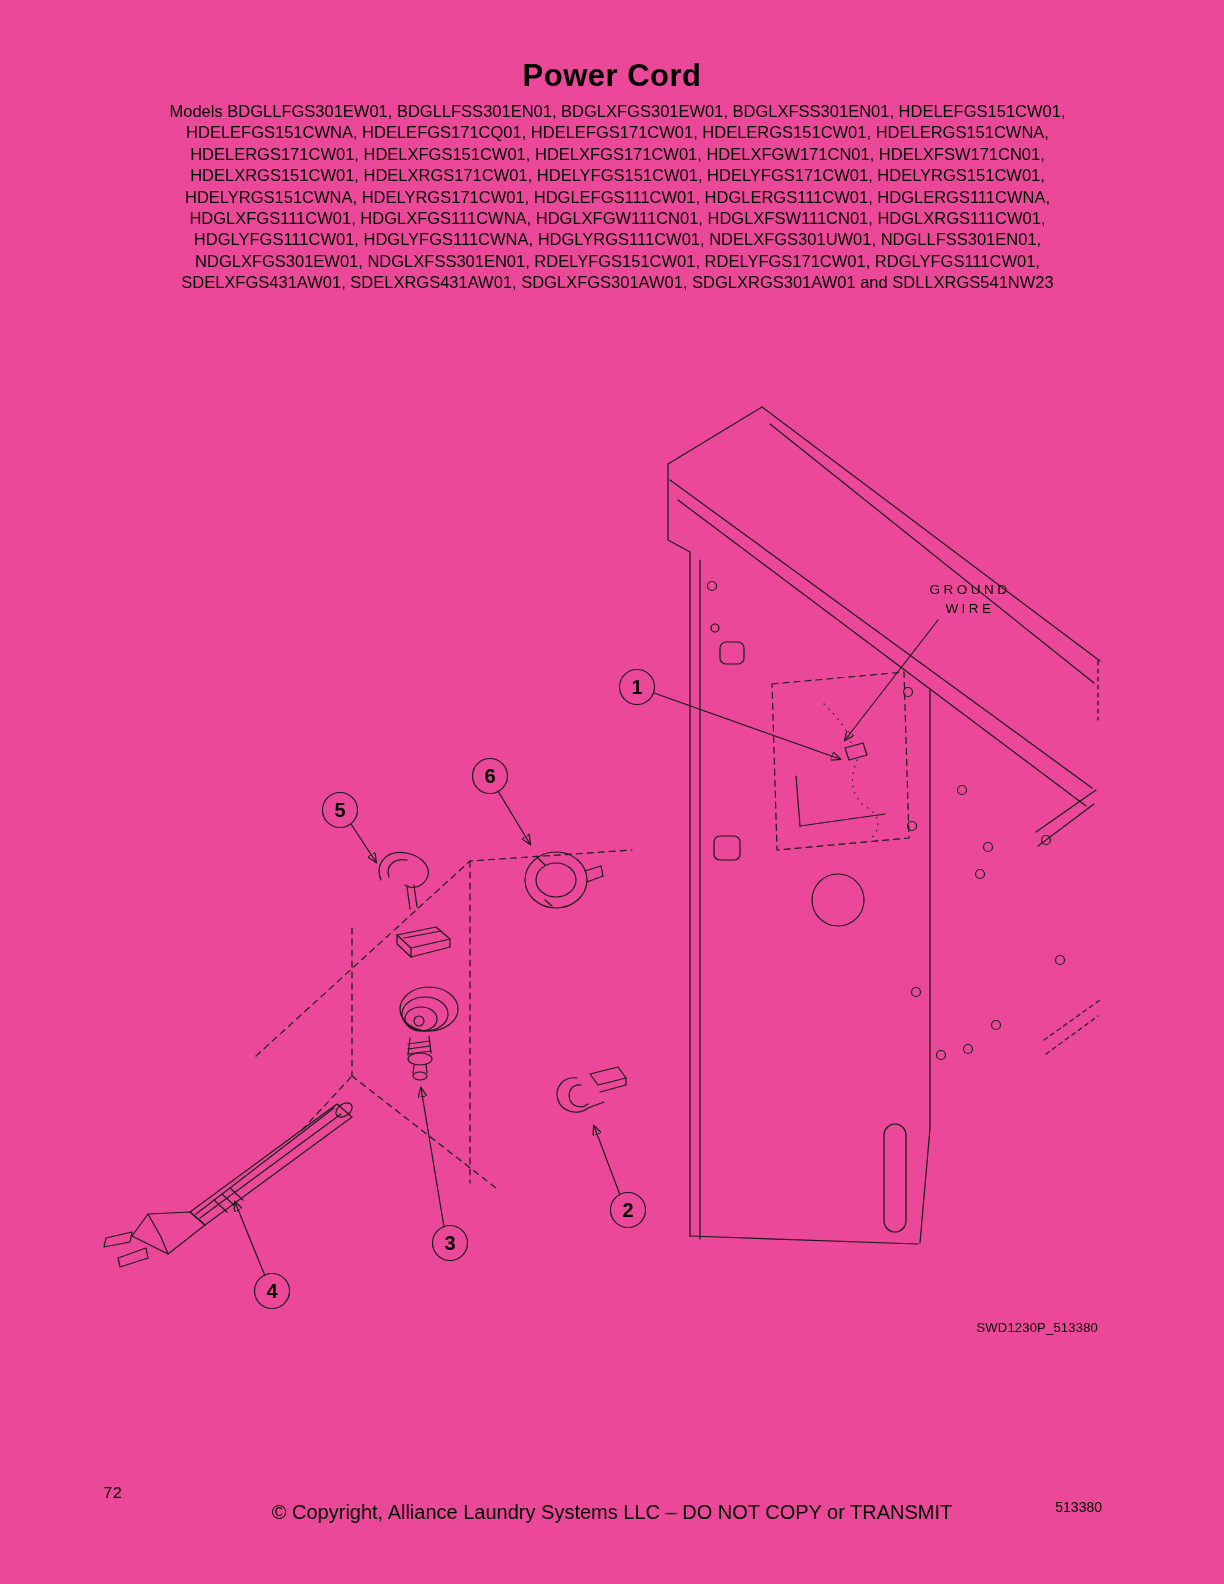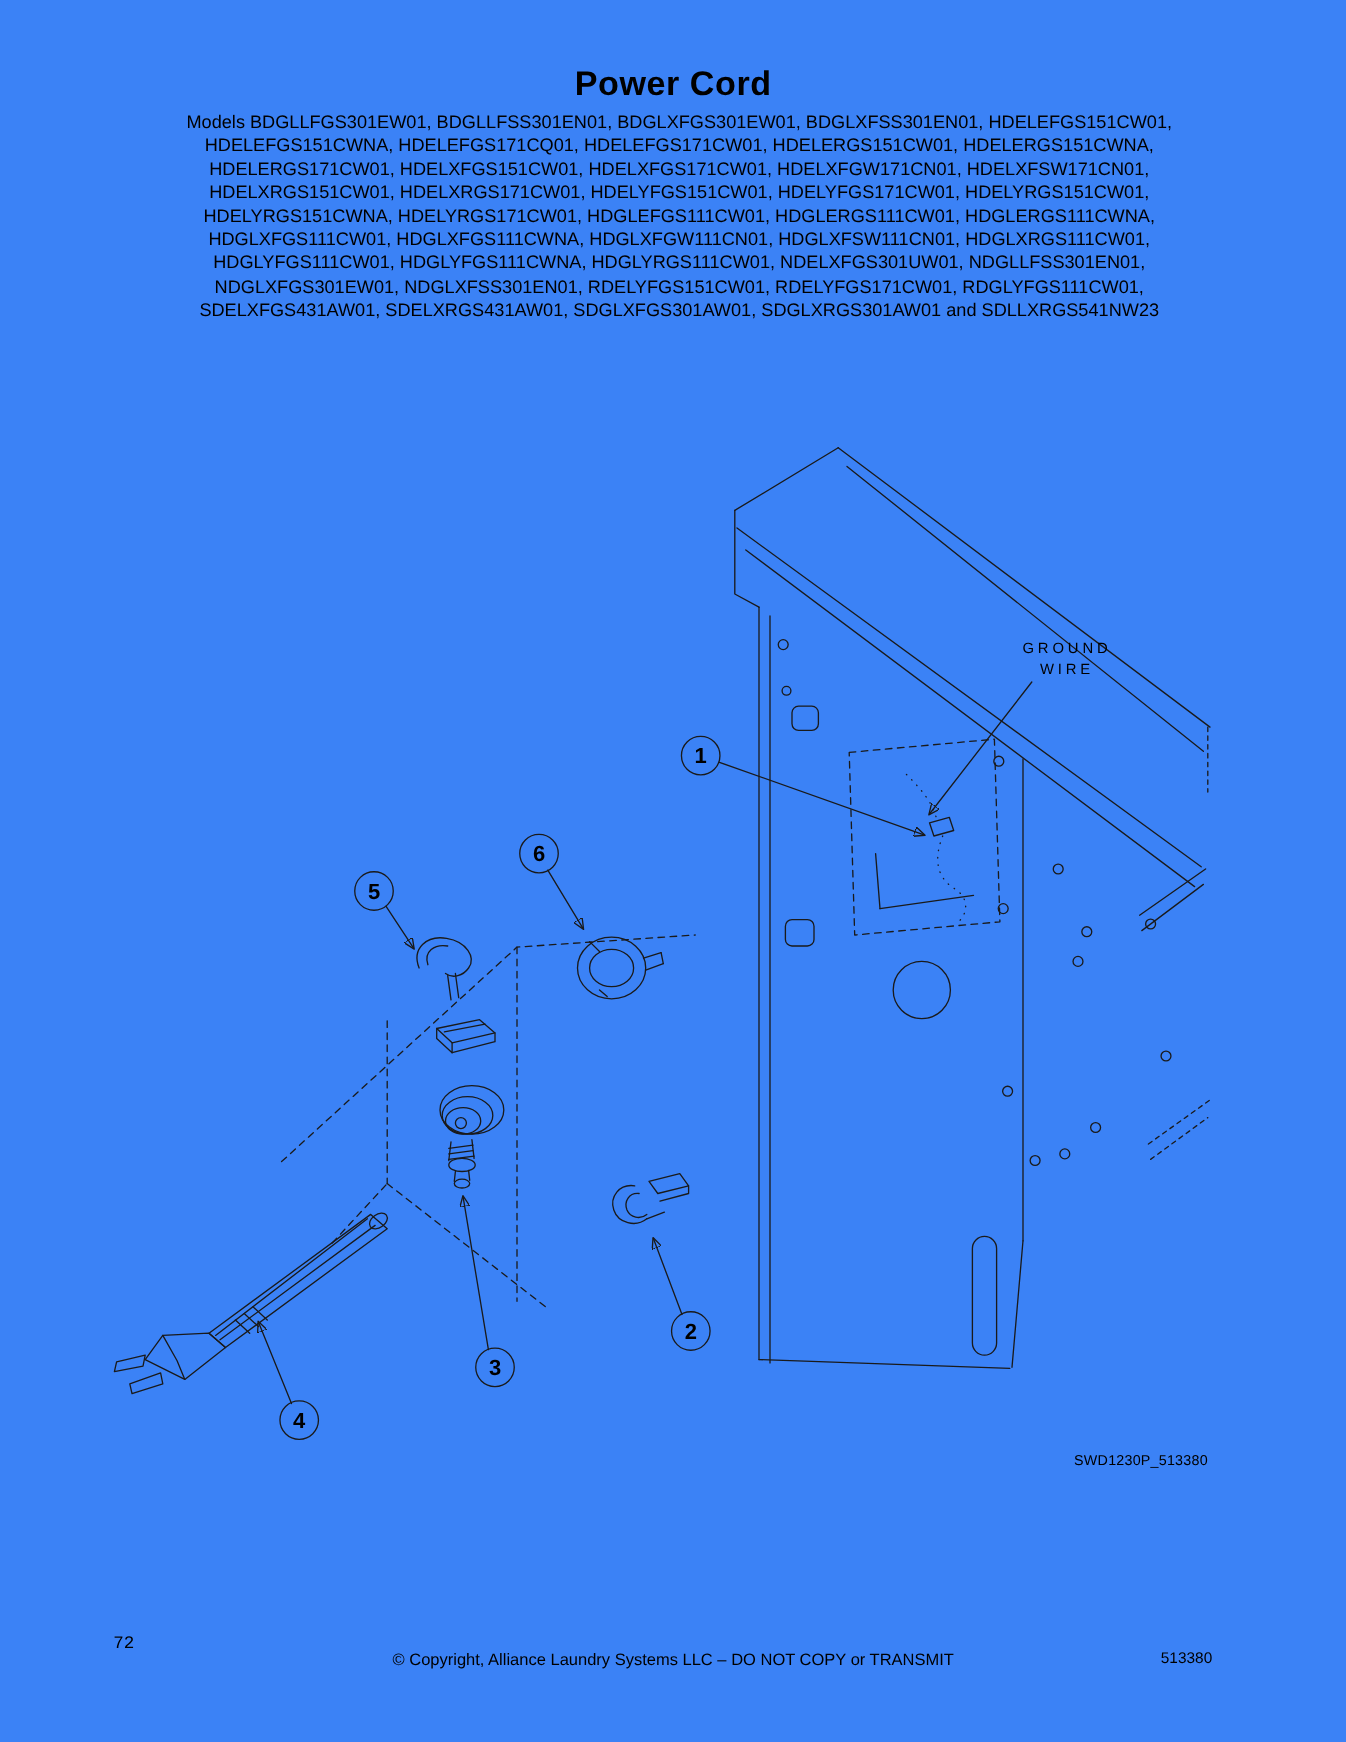--- a/index.html
+++ b/index.html
@@ -1,20 +1,20 @@
 <!DOCTYPE html>
 <html><head>
 <meta charset="utf-8">
 <style>
   html,body { margin:0; padding:0; background:#e8e8e8; }
   .page {
     position:relative;
     width:1224px; height:1584px;
     margin:0 auto;
-    background:#3b82f6;
+    background:#ec4899;
     font-family:"Liberation Sans", sans-serif;
     color:#000;
     overflow:hidden;
   }
   .doc-title {
     position:absolute; top:58px; left:0; right:0;
     text-align:center;
     font-size:31px; font-weight:bold;
     letter-spacing:0.5px;
   }
@@ -58,21 +58,21 @@
     text-anchor:end;
     font-family:"Liberation Sans", sans-serif;
   }
   .footer-pageno {
     position:absolute; left:103px; top:1485px;
     font-size:16px;
     font-family:Liberation Mono, monospace;
   }
   .footer-copy {
     position:absolute; left:0; right:0; top:1501px;
-    text-align:center; font-size:15px;
+    text-align:center; font-size:20px;
   }
   .footer-doc {
     position:absolute; right:122px; top:1499px;
     font-size:14px;
   }
 </style>
 </head>
 <body>
 
 <div class="page">

